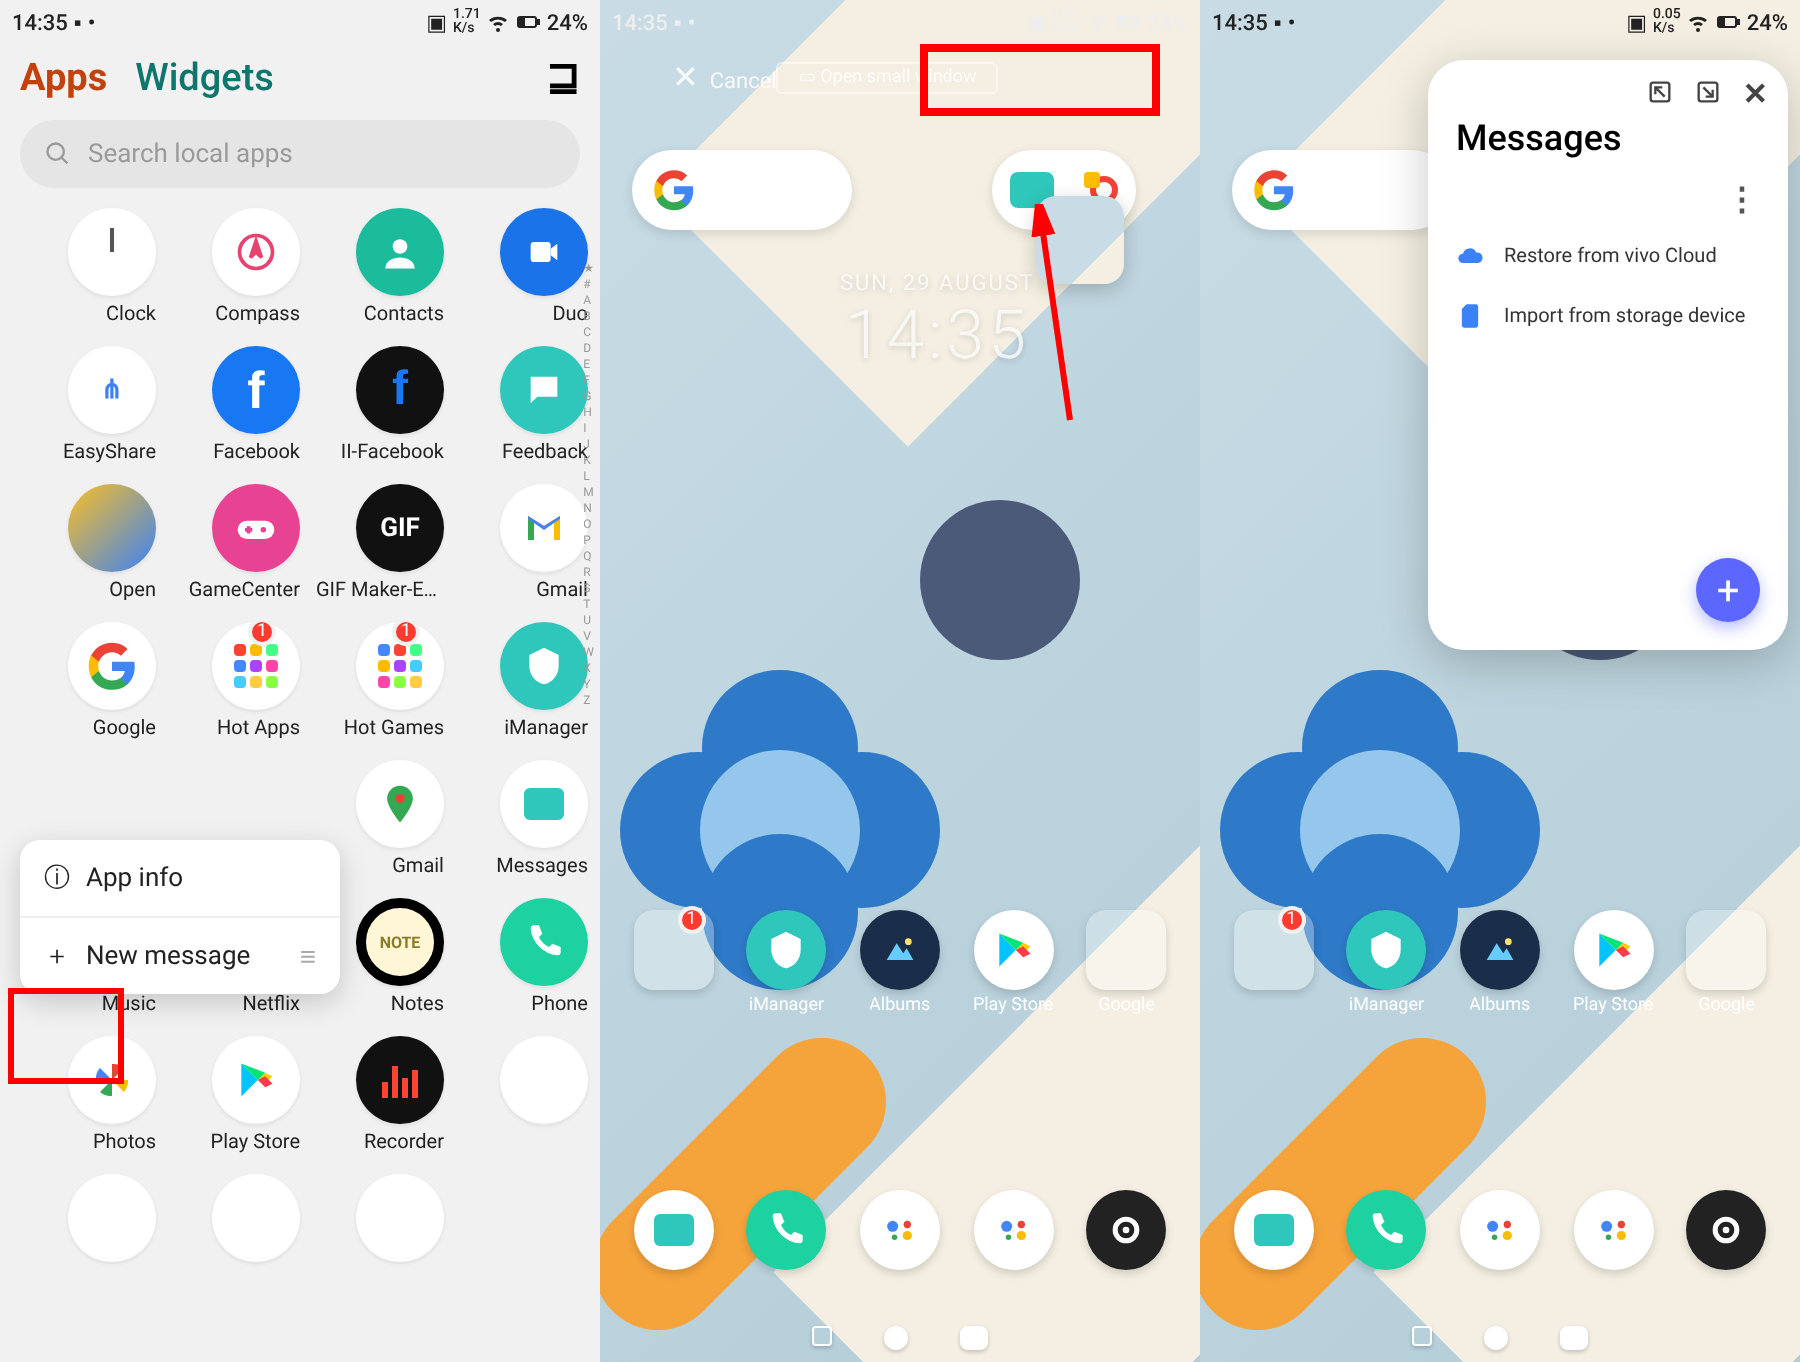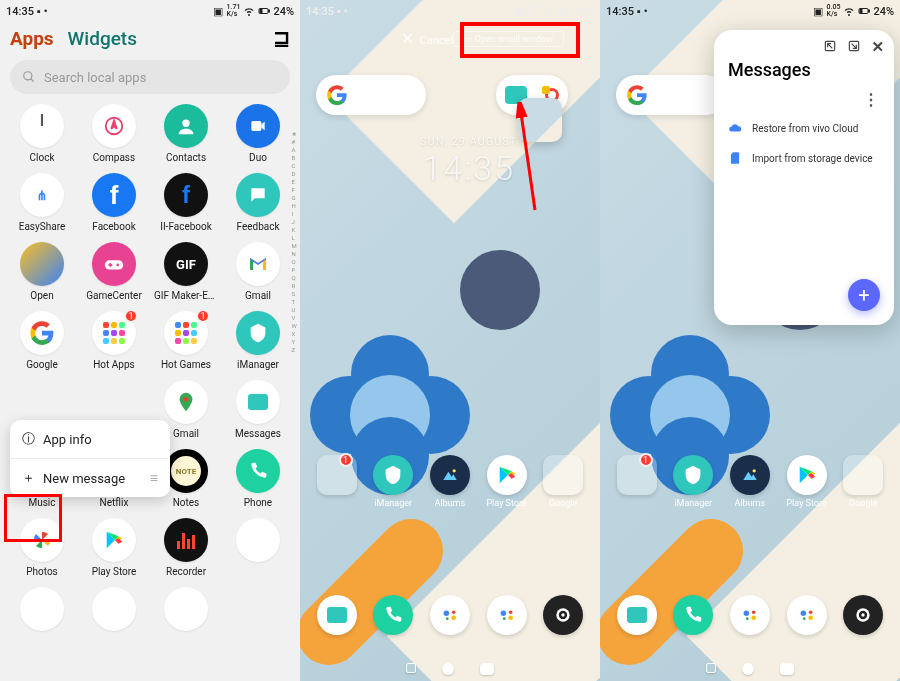--- a/index.html
+++ b/index.html
@@ -39,21 +39,21 @@
     margin: 6px 10px; height: 34px;
     background: #e5e5e5; border-radius: 18px;
     display: flex; align-items: center; gap: 8px; padding: 0 12px;
     color: #9a9a9a; font-size: 13px;
   }
   .app-grid {
     display: grid; grid-template-columns: repeat(4, 1fr);
     padding: 4px 6px; row-gap: 10px;
     position: relative;
   }
-  .app { display: flex; flex-direction: column; align-items: center; gap: 4px; position: relative; }
+  .app { display: flex; flex-direction: column; align-items: flex-end; gap: 4px; position: relative; }
   .app-label { font-size: 10px; color: #222; text-align: center; max-width: 64px; white-space: nowrap; overflow: hidden; text-overflow: ellipsis; }
   .app-icon {
     width: 44px; height: 44px; border-radius: 50%;
     display: flex; align-items: center; justify-content: center;
     font-size: 20px; color: #fff; font-weight: 700;
     background: #fff; box-shadow: 0 1px 2px rgba(0,0,0,.08);
   }
   .badge {
     position: absolute; top: -2px; right: 12px;
     width: 14px; height: 14px; border-radius: 50%;
@@ -150,21 +150,21 @@
     display: flex; justify-content: space-evenly;
   }
   .dock-row.top { top: 455px; }
   .dock-row.bottom { top: 595px; }
   .dock-app { display: flex; flex-direction: column; align-items: center; gap: 3px; }
   .dock-app .app-icon { width: 40px; height: 40px; box-shadow: 0 2px 4px rgba(0,0,0,.15); }
   .dock-app .app-label { color: #fff; font-size: 9px; }
   
   .drag-header {
     position: absolute; left: 36px; top: 26px; right: 36px; height: 26px;
-    display: flex; align-items: center; justify-content: flex-end;
+    display: flex; align-items: center; justify-content: flex-start;
     color: rgba(255,255,255,.85); font-size: 11px;
     z-index: 30;
   }
   .drag-header .x { font-size: 16px; line-height: 1; }
   .drag-targetbox {
     border: 1px solid rgba(255,255,255,.5); border-radius: 3px;
     padding: 2px 10px; font-size: 9px; line-height: 10px; text-align: center;
   }
   .rb2 { left: 160px; top: 22px; width: 120px; height: 36px; border-width: 4px; z-index: 31; }
   .arrow {
@@ -226,21 +226,21 @@
   .ic-gamecenter{background:#e84393;}
   .ic-gif{background:#111;font-size:13px;}
   .ic-gmail{background:#fff;}
   .ic-google{background:#fff;}
   .ic-hotapps{background:#fff;}
   .ic-hotgames{background:#fff;}
   .ic-imanager{background:#2fc7bb;}
   .ic-messages{background:#fff;}
   .ic-music{background:#e84370;}
   .ic-netflix{background:#111;color:#e50914;}
-  .ic-notes{background:#fff6d6;border:7px solid #000000;}
+  .ic-notes{background:#fff6d6;border:5px solid #000000;}
   .ic-phone{background:#1dd1a1;}
   .ic-photos{background:#fff;}
   .ic-playstore{background:#fff;}
   .ic-recorder{background:#111;}
   .ic-maps{background:#fff;}
   .ic-meet{background:#fff;}
   .ic-albums{background:#1a2e4a;}
   .ic-folder{background:rgba(255,255,255,.3);border-radius:10px!important;}
   .ic-assist{background:#fff;}
   .ic-cam{background:#222;}

